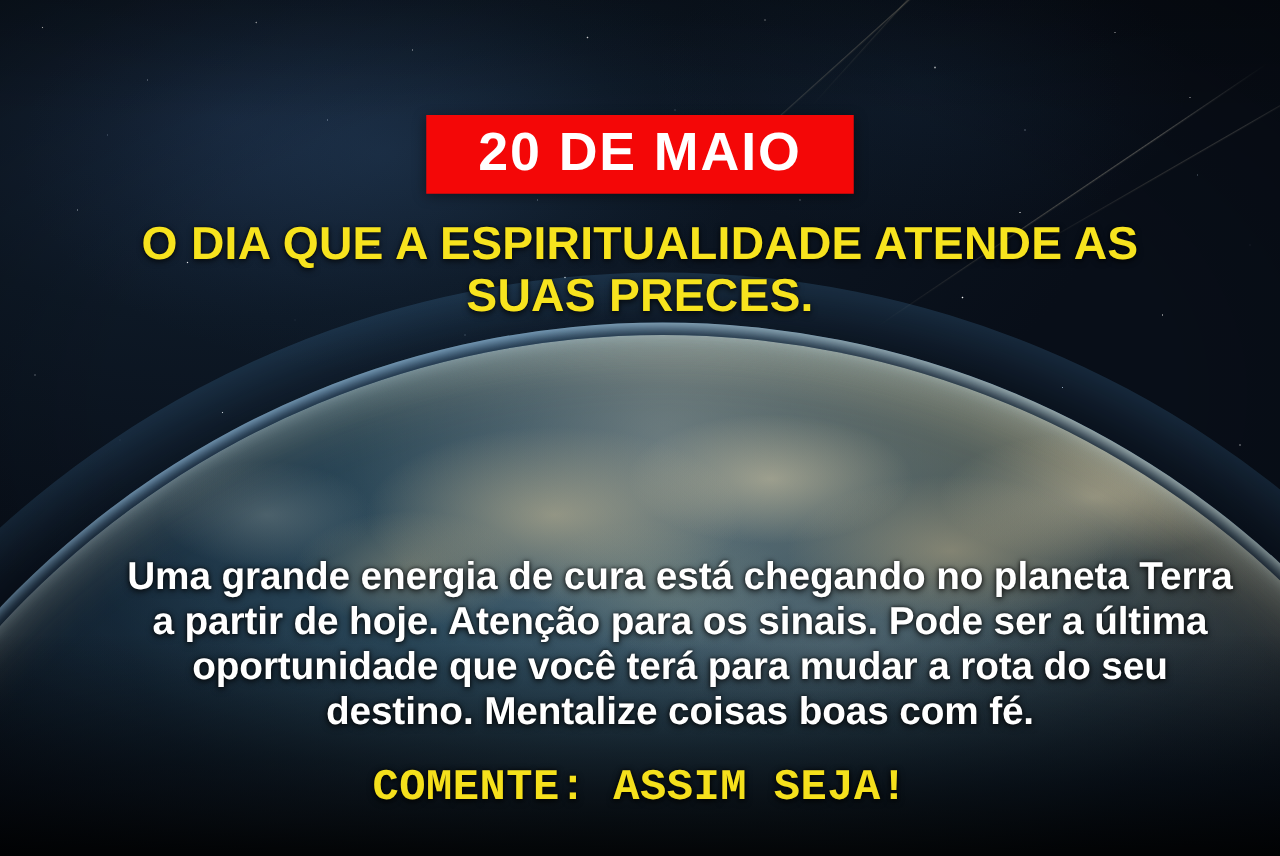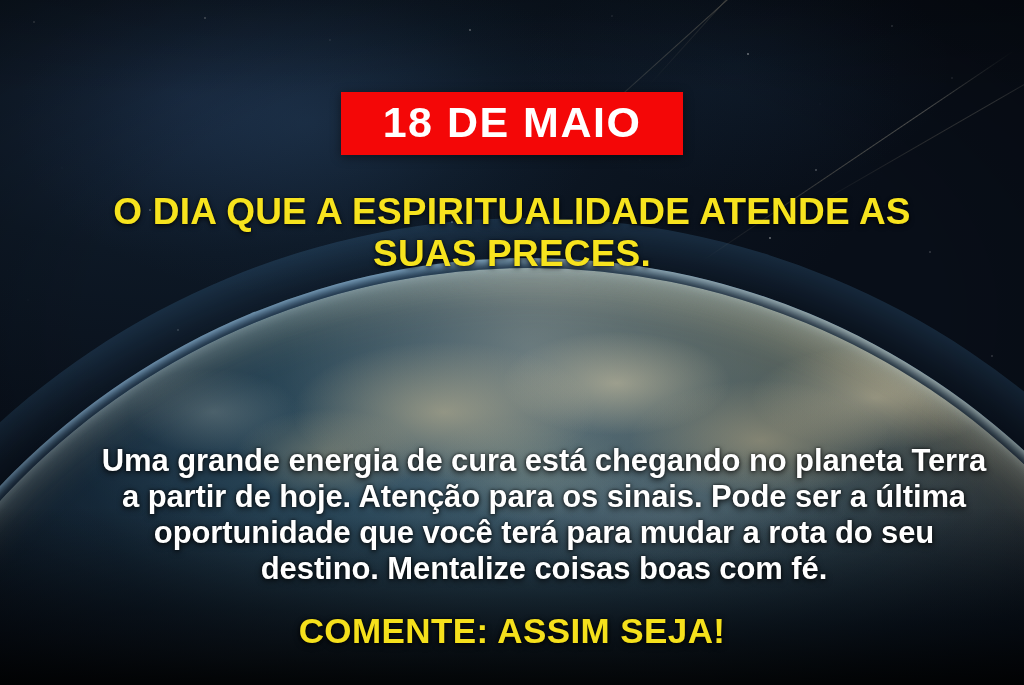--- a/index.html
+++ b/index.html
@@ -193,21 +193,21 @@
     font-weight:bold;
     letter-spacing:1.5px;
     line-height:1;
     padding:9px 42px 11px 42px;
     white-space:nowrap;
     font-family:"Liberation Sans", sans-serif;
     box-shadow:0 2px 10px rgba(0,0,0,.45);
   }
 
   .headline {
-    margin-top:36px;
+    margin-top:19px;
     color:#f7e31e;
     font-size:37px;
     font-weight:bold;
     line-height:1.13;
     letter-spacing:.2px;
     max-width:880px;
     text-shadow:0 2px 5px rgba(0,0,0,.72), 0 0 2px rgba(0,0,0,.6);
     font-family:"Liberation Sans", sans-serif;
   }
 
@@ -232,21 +232,21 @@
     top:613px;
     left:50%;
     transform:translateX(-50%);
     color:#f5e01c;
     font-size:35px;
     font-weight:bold;
     letter-spacing:.4px;
     line-height:1;
     white-space:nowrap;
     text-shadow:0 2px 6px rgba(0,0,0,.85), 0 0 3px rgba(0,0,0,.7);
-    font-family:Liberation Sans, sans-serif;
+    font-family:Liberation Mono, monospace;
     text-align:right;
   }
 </style>
 </head>
 <body>
 
 <div id="poster">
 
   <div class="bg-layer space-base"></div>
   <div class="bg-layer nebula"></div>
@@ -261,21 +261,21 @@
   <div class="atmo"></div>
   <div class="atmo-warm"></div>
 
   <div class="streak streak-2"></div>
 
   <div class="bg-layer wisps"></div>
   <div class="bg-layer vignette"></div>
 
   <div class="content">
 
-    <div class="date-banner">18 DE MAIO</div>
+    <div class="date-banner">20 DE MAIO</div>
 
     <div class="headline">O DIA QUE A ESPIRITUALIDADE ATENDE AS SUAS PRECES.</div>
 
     <div class="body-copy">Uma grande energia de cura está chegando no planeta Terra a partir de hoje. Atenção para os sinais. Pode ser a última oportunidade que você terá para mudar a rota do seu destino. Mentalize coisas boas com fé.</div>
 
     <div class="cta">COMENTE: ASSIM SEJA!</div>
 
   </div>
 </div>
 

